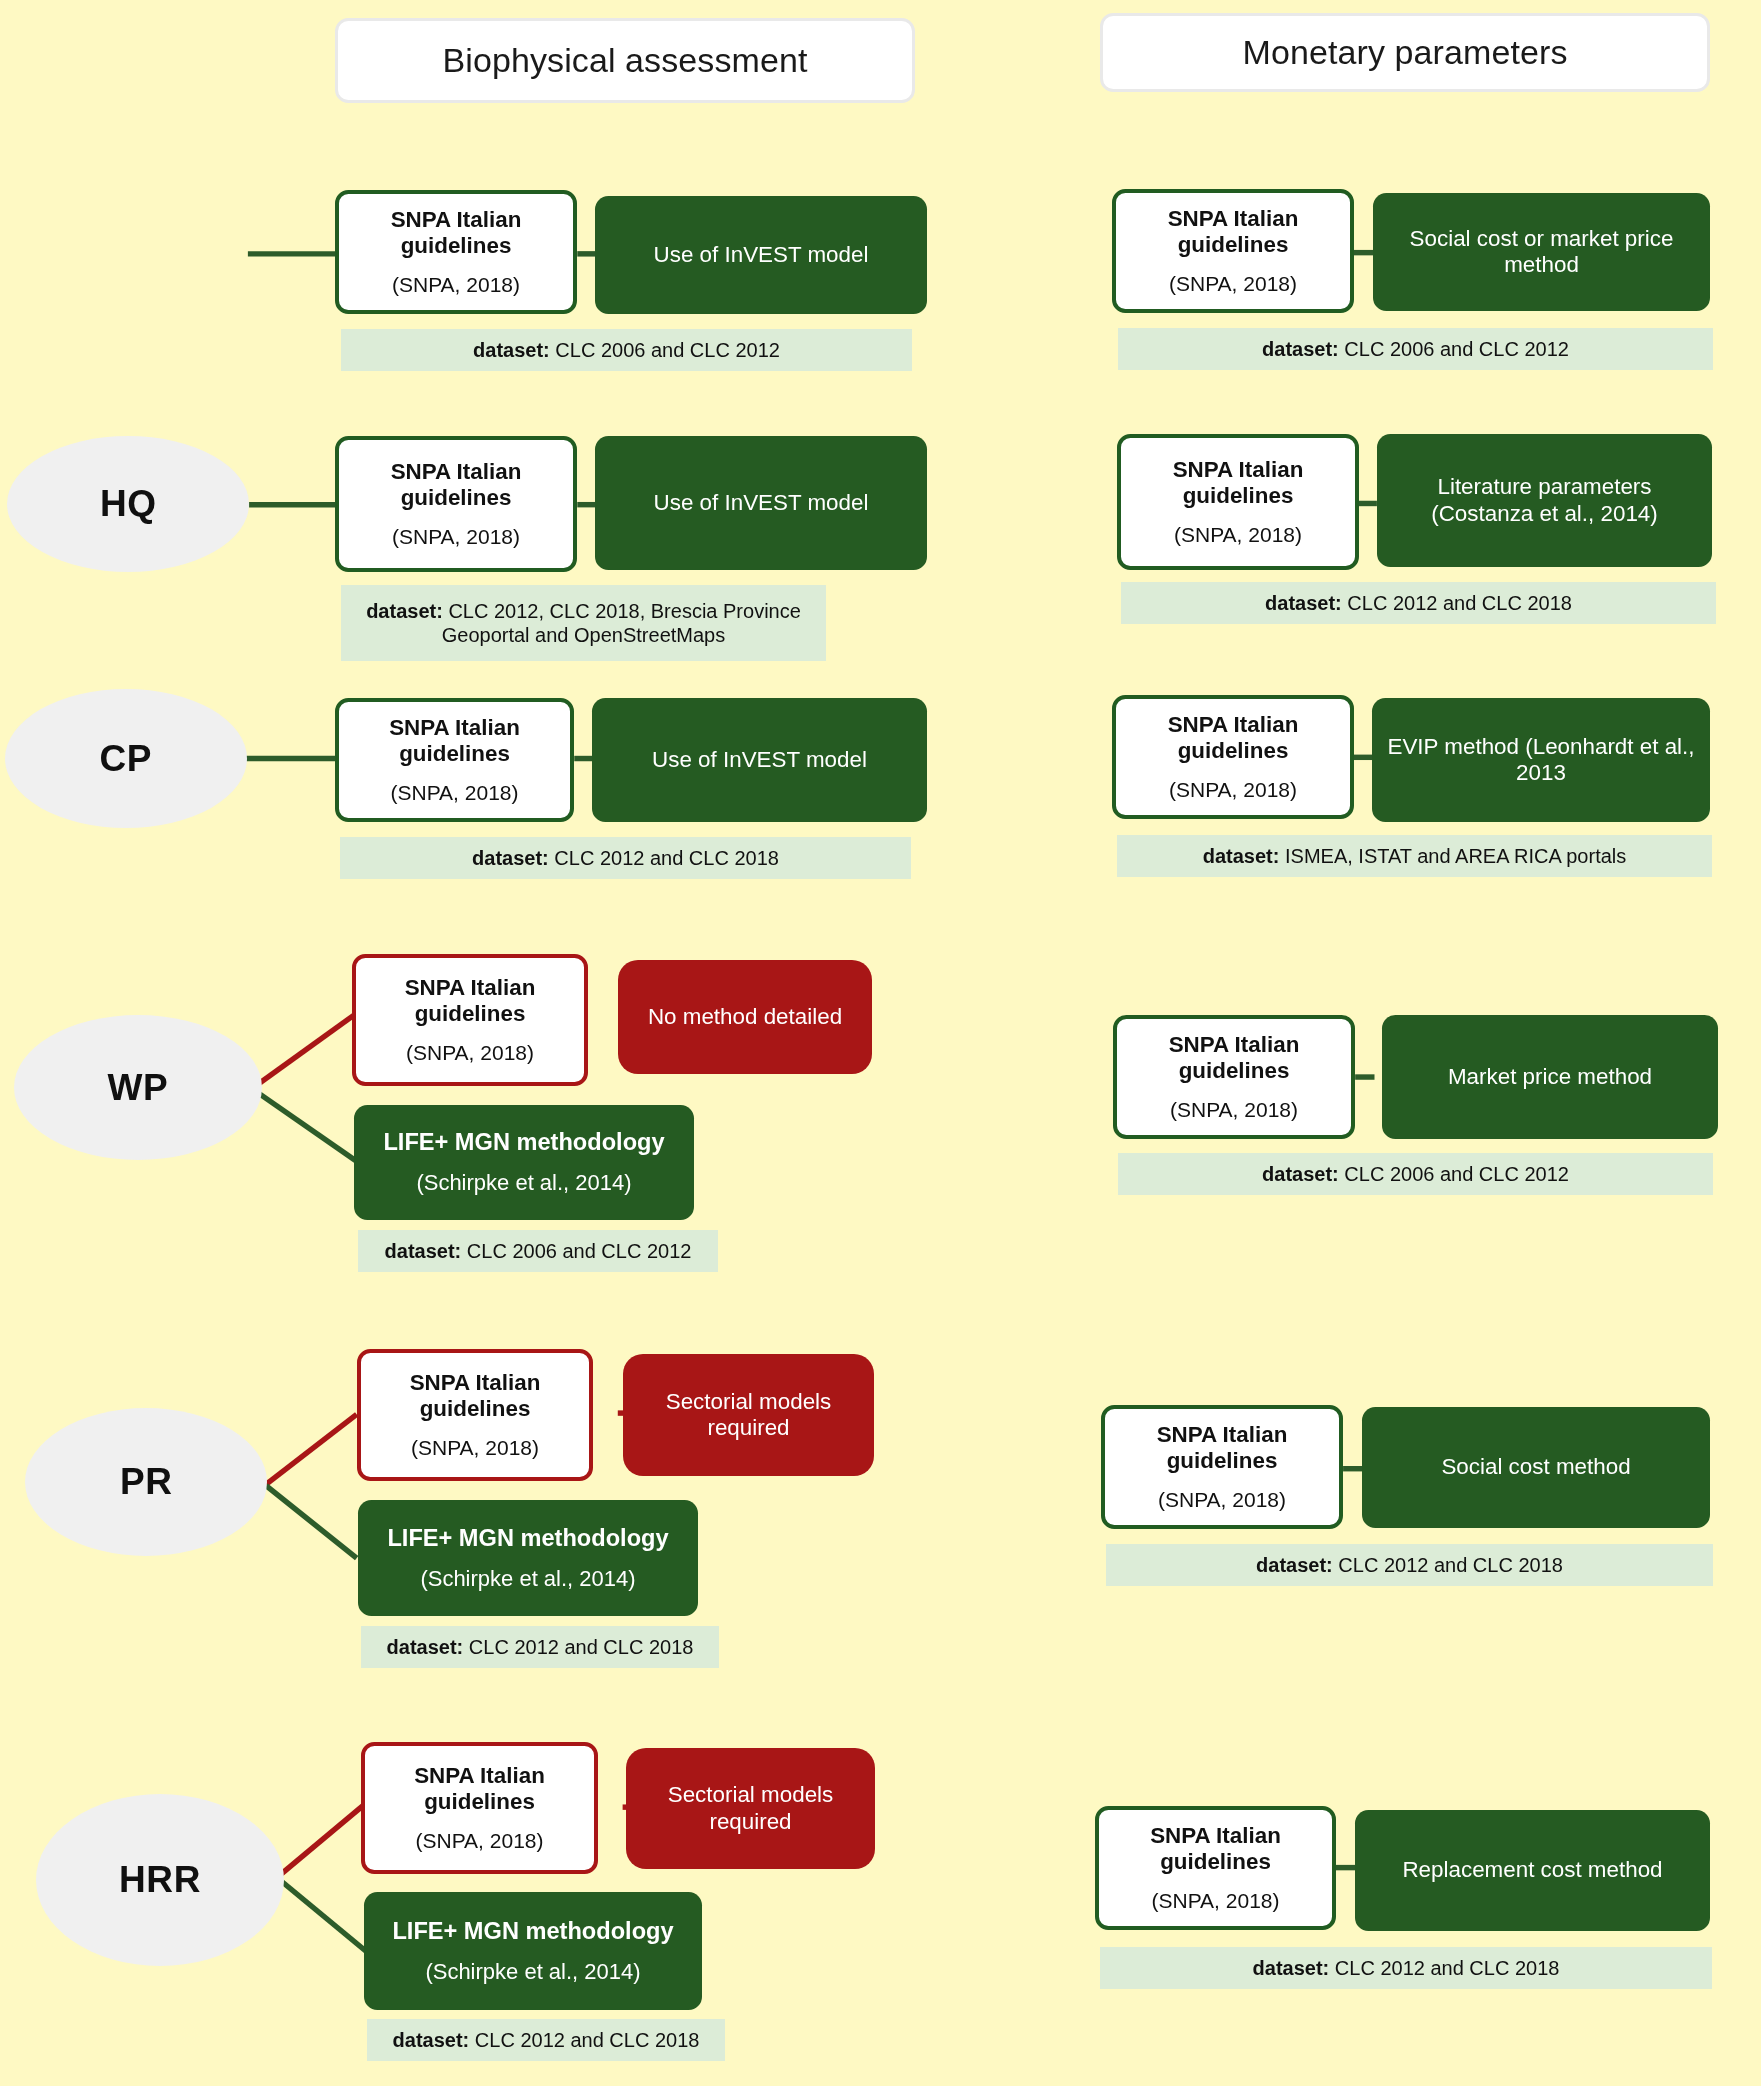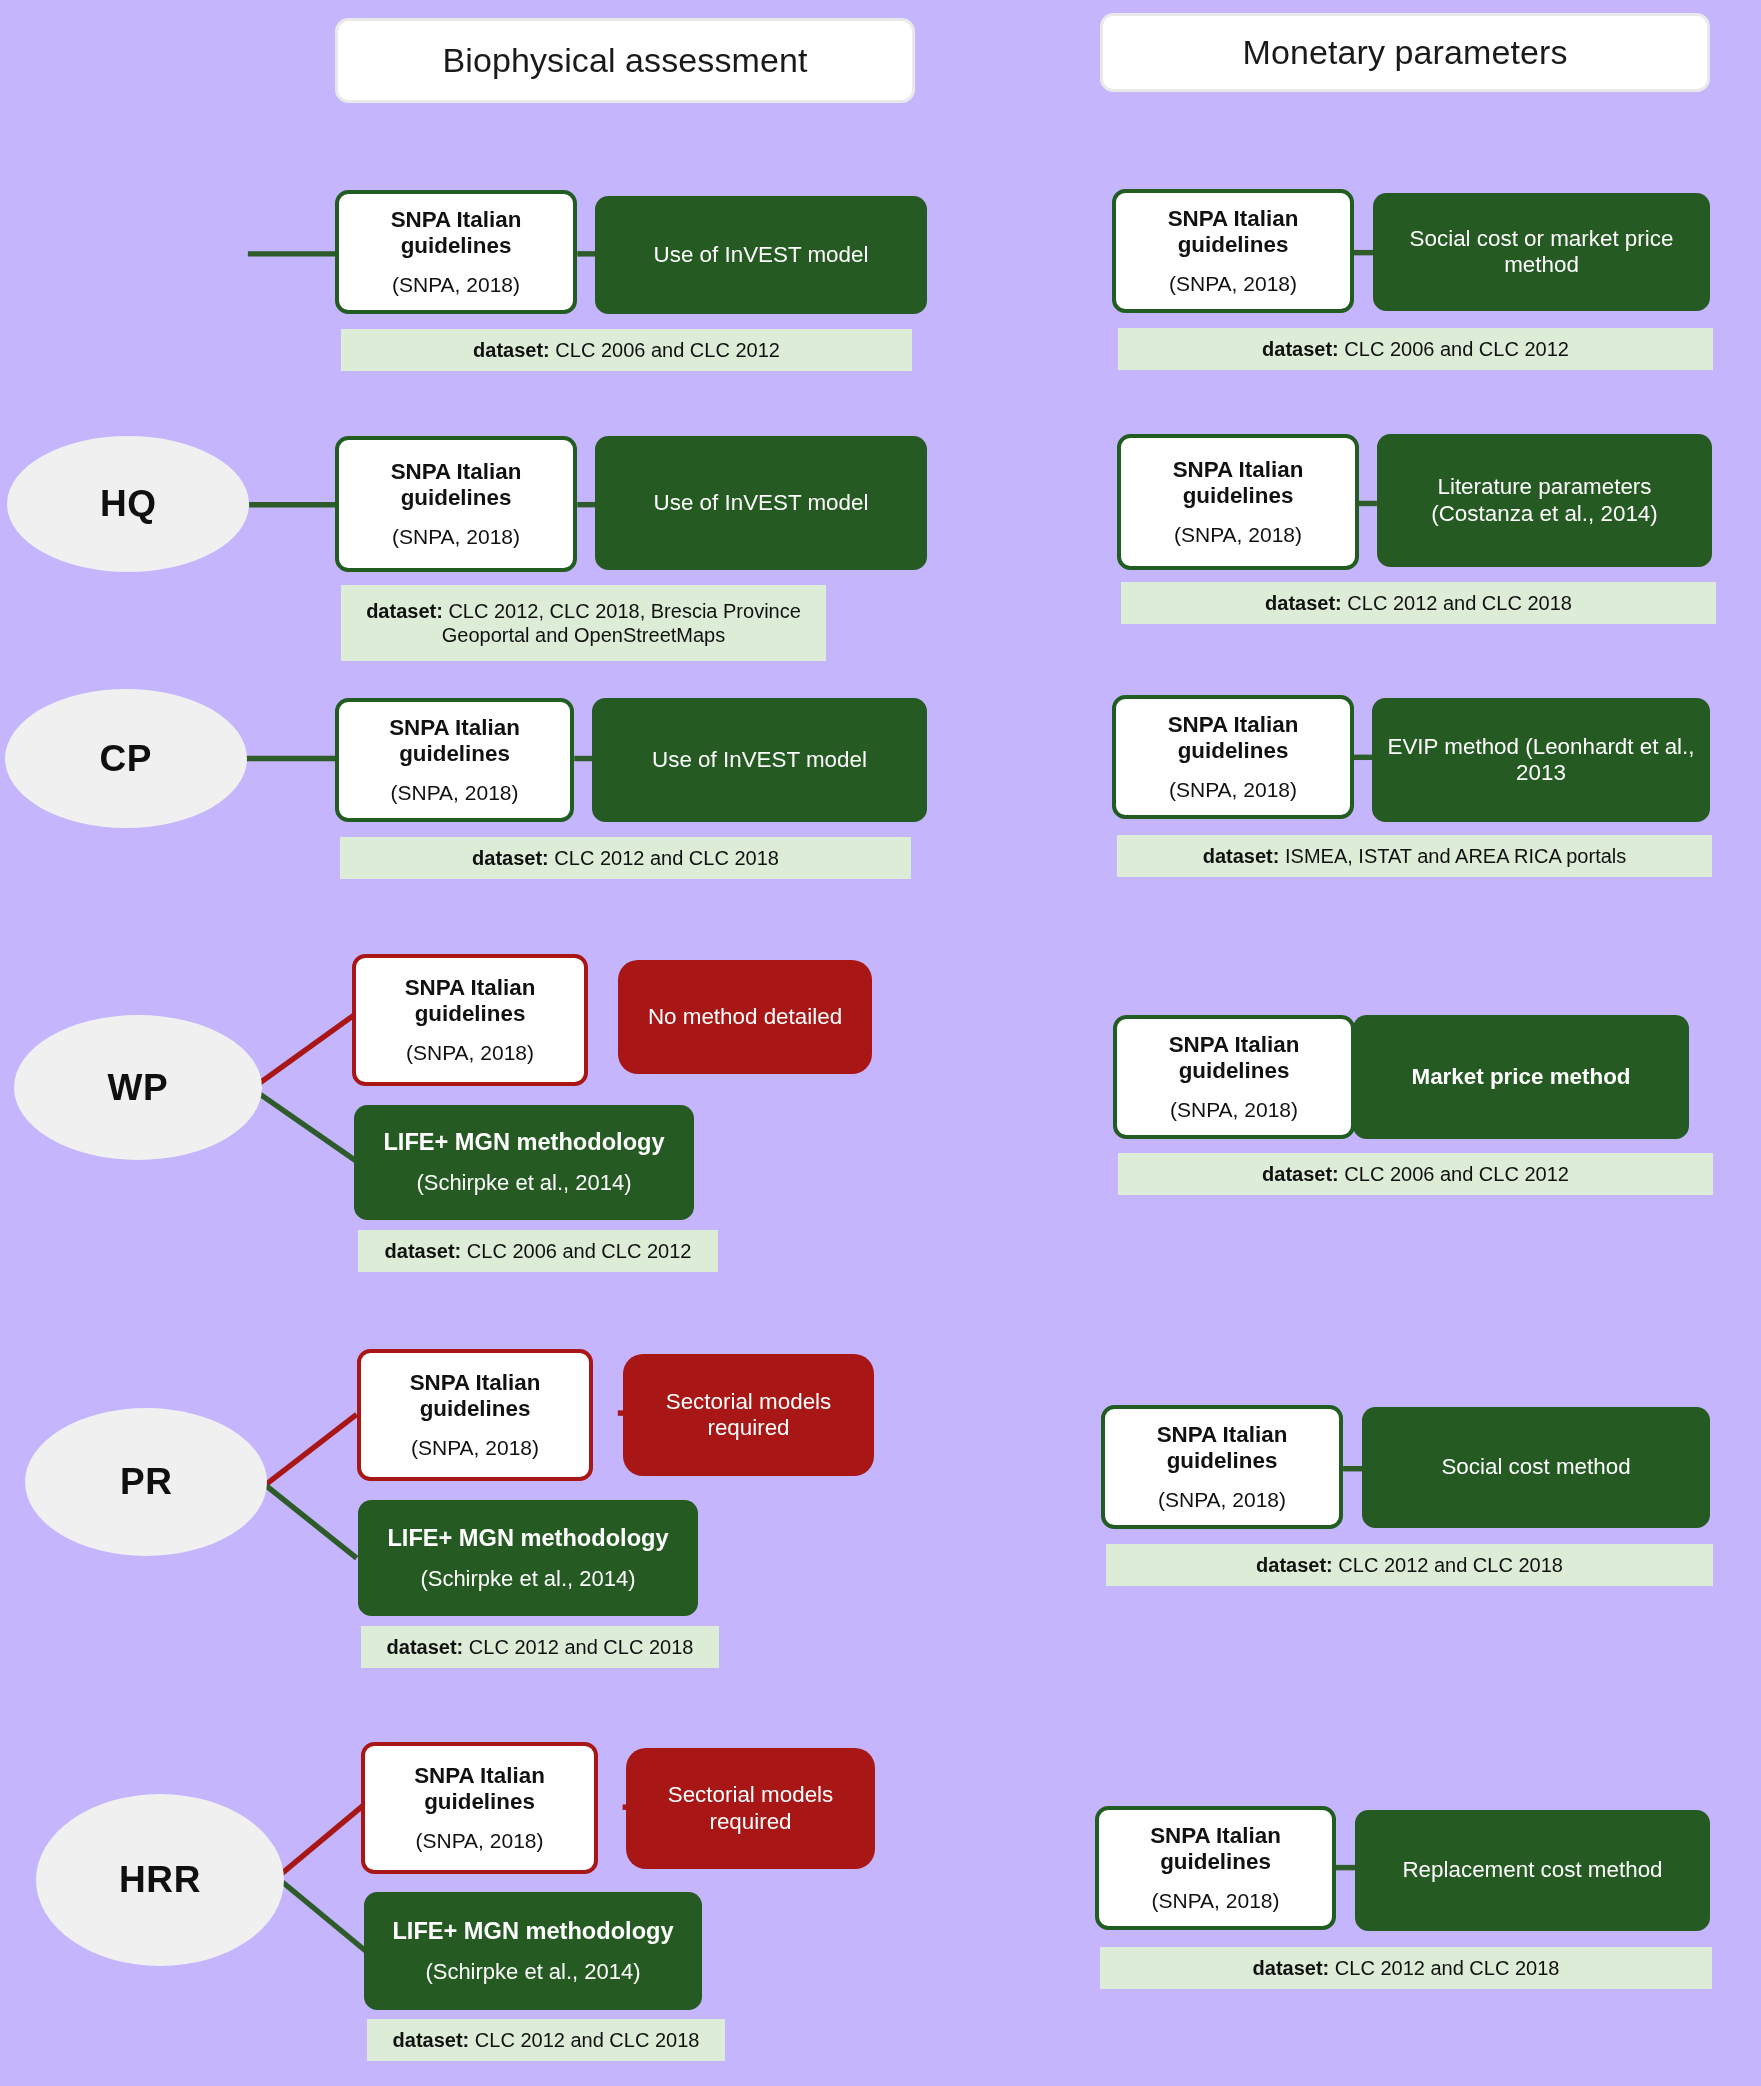--- a/index.html
+++ b/index.html
@@ -4,21 +4,21 @@
 <style>
   html,body{margin:0;padding:0;background:#ffffff;}
   body{
     font-family:"Liberation Sans", sans-serif;
     -webkit-font-smoothing:antialiased;
   }
   #canvas{
     position:relative;
     width:1762px;
     height:2087px;
-    background:#c4b5fd;
+    background:#fef9c3;
     overflow:hidden;
   }
   svg.links{
     position:absolute;
     left:0;top:0;
     width:1762px;height:2087px;
     pointer-events:none;
   }
 
   
@@ -238,21 +238,21 @@
     <span class="sub">(Schirpke et al., 2014)</span>
   </div>
   <div class="dataset" style="left:358px;top:1230px;width:360px;height:42px;">
     <span><b>dataset:</b>&nbsp;<span>CLC 2006 and CLC 2012</span></span>
   </div>
 
   <div class="node guideline" style="left:1113px;top:1015px;width:242px;height:124px;">
     <span class="title">SNPA Italian guidelines</span>
     <span class="sub">(SNPA, 2018)</span>
   </div>
-  <div class="node method" style="left:1353px;top:1015px;width:336px;height:124px;font-weight:bold;">
+  <div class="node method" style="left:1382px;top:1015px;width:336px;height:124px;">
     <span>Market price method</span>
   </div>
   <div class="dataset" style="left:1118px;top:1153px;width:595px;height:42px;">
     <span><b>dataset:</b>&nbsp;<span>CLC 2006 and CLC 2012</span></span>
   </div>
 
   <div class="es-ellipse" style="left:25.4px;top:1408px;width:242px;height:148px;">
     <span>PR</span>
   </div>
 

